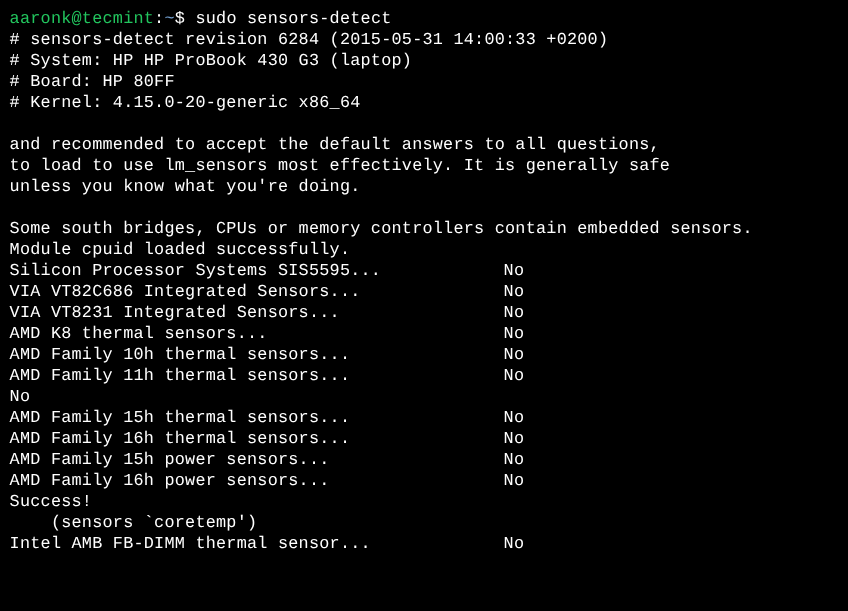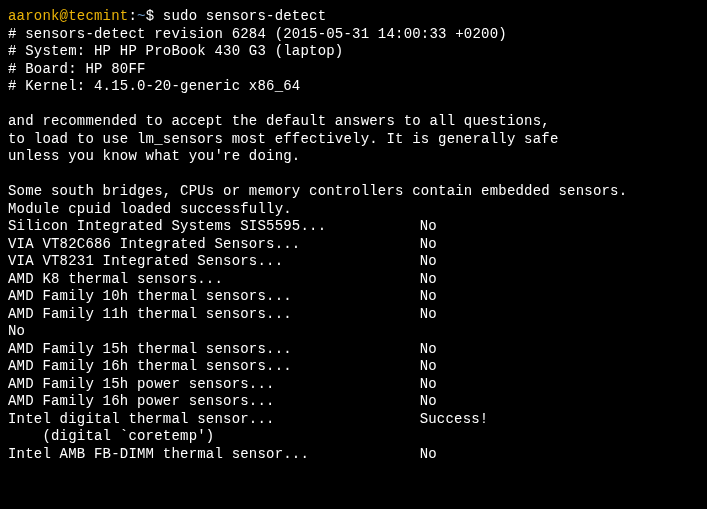--- a/index.html
+++ b/index.html
@@ -13,21 +13,21 @@
       font-family: "Courier New", Courier, monospace;
       font-size: 14px;
       line-height: 1.25;
       width: 707px;
       height: 509px;
       padding: 8px 8px 4px 8px;
       overflow: hidden;
       letter-spacing: 0.2px;
     }
     .prompt-user {
-      color: #eab308;
+      color: #22c55e;
       text-align: center;
     }
     .prompt-path {
       color: #729fcf;
     }
     .cmd {
       color: #ffffff;
     }
     .line {
       white-space: pre;
@@ -63,21 +63,21 @@
   <div class="line">and recommended to accept the default answers to all questions,</div>
   <div class="line">to load to use lm_sensors most effectively. It is generally safe</div>
   <div class="line">unless you know what you're doing.</div>
 
   <div class="spacer"></div>
 
   <div class="line">Some south bridges, CPUs or memory controllers contain embedded sensors.</div>
   <div class="line">Module cpuid loaded successfully.</div>
 
   <div class="two-col">
-      <span class="left">Silicon Integrated Systems SIS5595...</span>
+      <span class="left">Silicon Processor Systems SIS5595...</span>
       <span class="right">No</span>
     </div>
   <div class="two-col">
       <span class="left">VIA VT82C686 Integrated Sensors...</span>
       <span class="right">No</span>
     </div>
   <div class="two-col">
       <span class="left">VIA VT8231 Integrated Sensors...</span>
       <span class="right">No</span>
     </div>
@@ -106,24 +106,23 @@
     </div>
   <div class="two-col">
       <span class="left">AMD Family 15h power sensors...</span>
       <span class="right">No</span>
     </div>
   <div class="two-col">
       <span class="left">AMD Family 16h power sensors...</span>
       <span class="right">No</span>
     </div>
   <div class="two-col">
-      <span class="left">Intel digital thermal sensor...</span>
       <span class="right">Success!</span>
     </div>
 
-  <div class="line">    (digital `coretemp')</div>
+  <div class="line">    (sensors `coretemp')</div>
 
   <div class="two-col">
       <span class="left">Intel AMB FB-DIMM thermal sensor...</span>
       <span class="right">No</span>
     </div>
 
 </div>
 
 </body></html>

